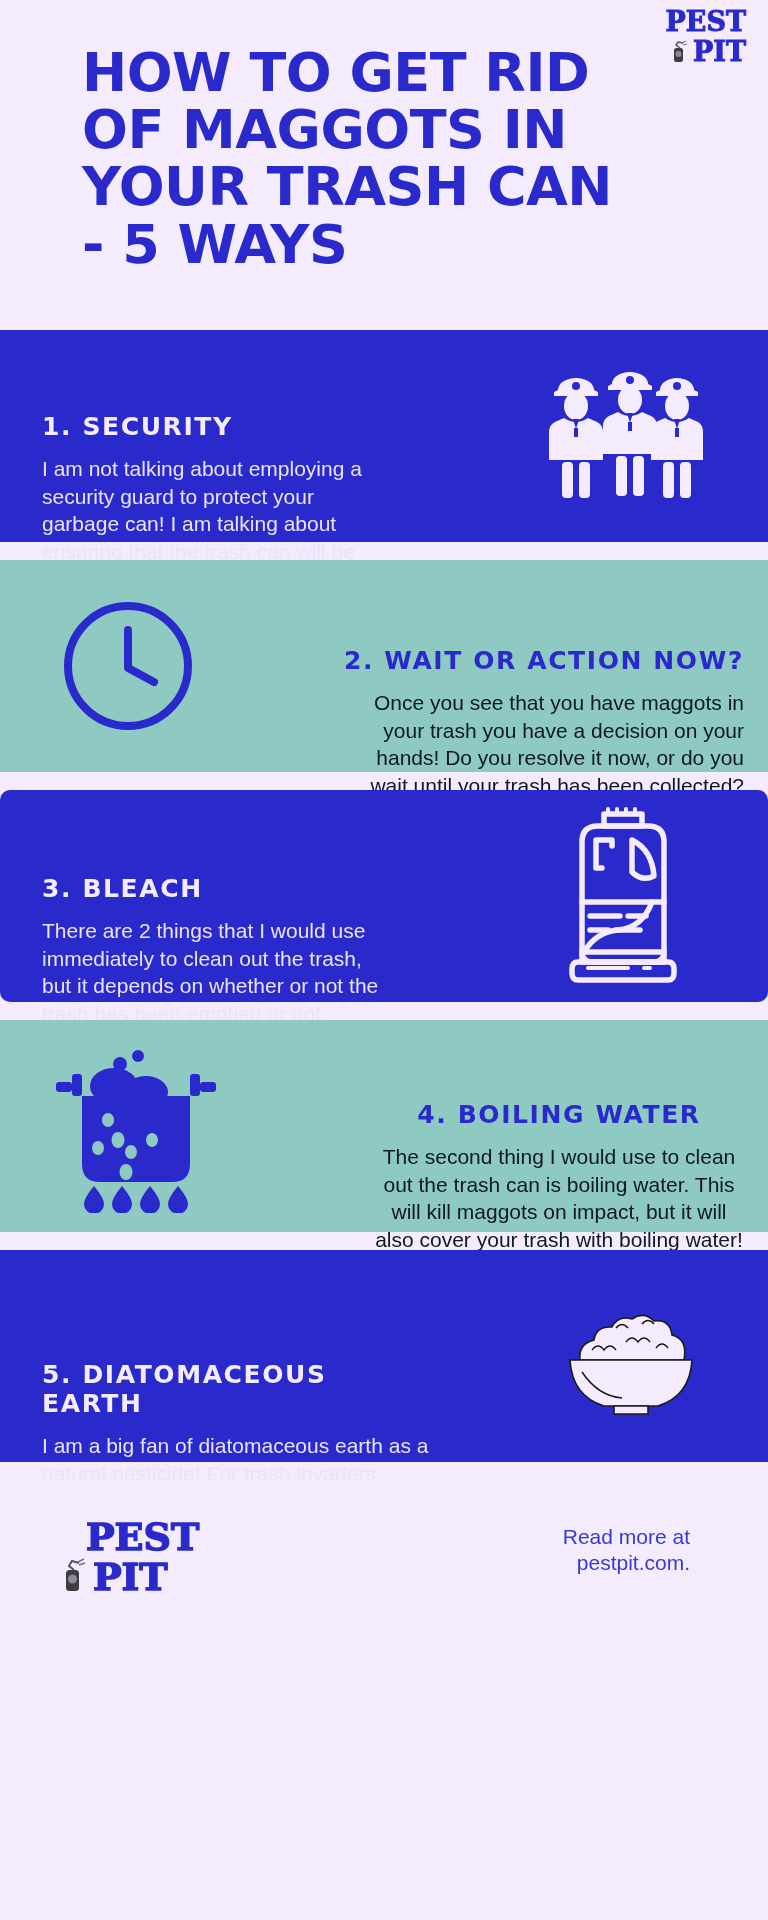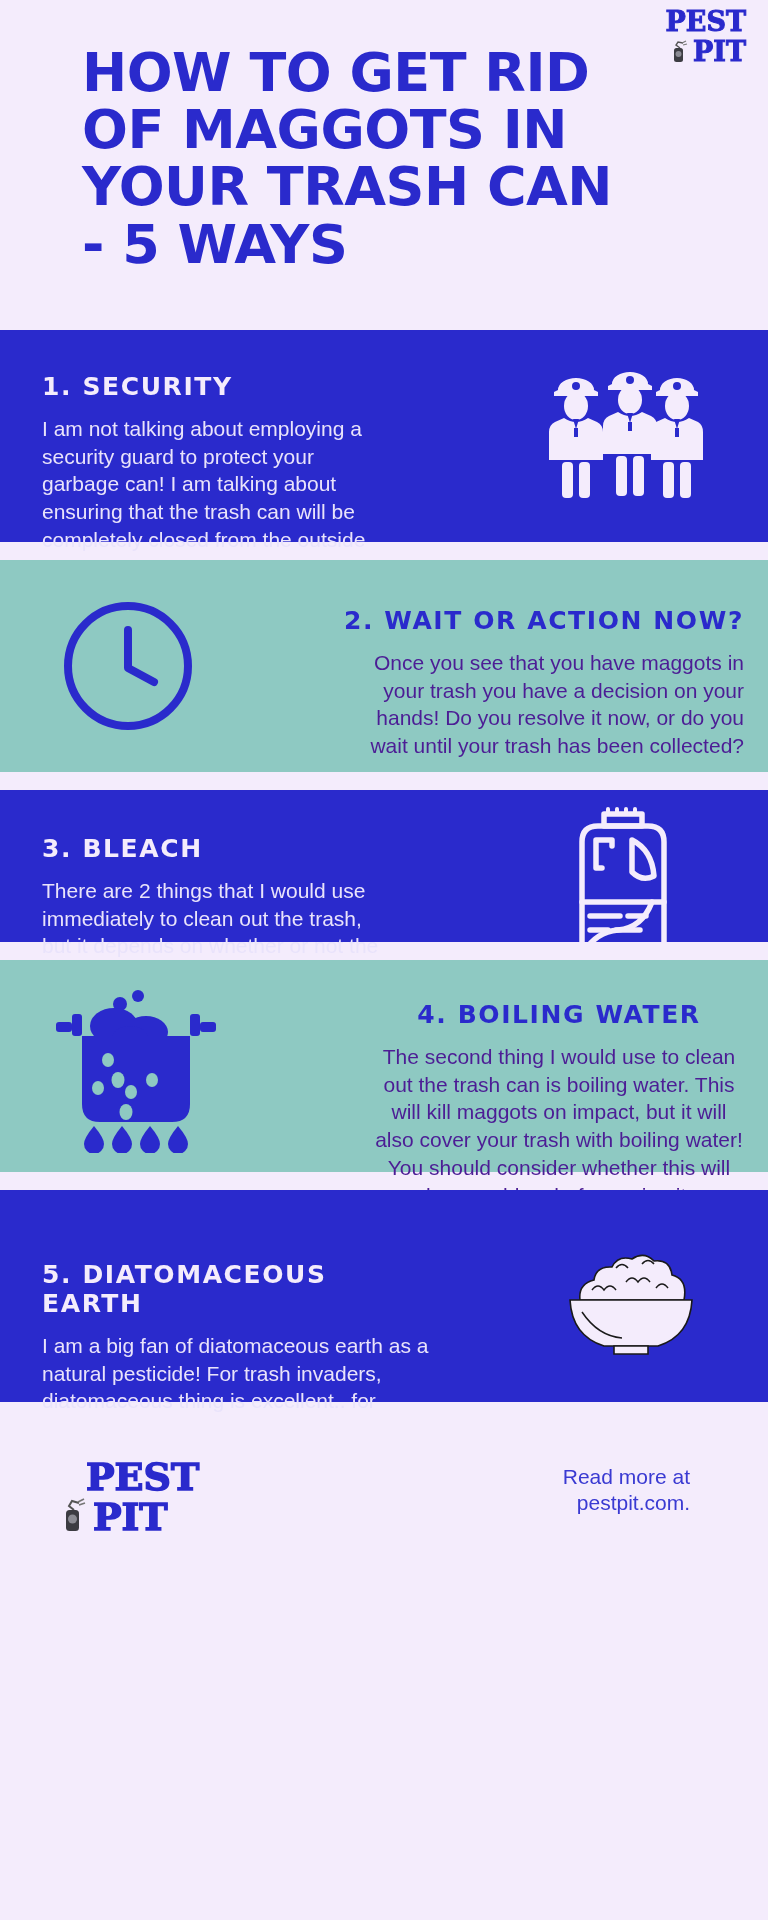--- a/index.html
+++ b/index.html
@@ -79,53 +79,54 @@
     display: flex;
     align-items: center;
   }
   .sec-blue { background: #2a2acc; }
   .sec-teal { background: #8ec9c2; }
 
   .gap { height: 18px; background: #f4ecfc; width: 768px; }
 
   .sec-body {
     padding: 0 0;
+    margin-top: 40px;
   }
 
   .sec-title {
     font-family: "DejaVu Sans", sans-serif;
     font-weight: bold;
     font-size: 25px;
     letter-spacing: 1.6px;
     text-transform: uppercase;
     margin-bottom: 14px;
   }
   .sec-text {
     font-family: "Liberation Sans", sans-serif;
     font-size: 21px;
     line-height: 1.32;
   }
 
   .on-blue .sec-title { color: #f4ecfc; }
   .on-blue .sec-text  { color: #e9e3fb; }
   .on-teal .sec-title { color: #2a2acc; }
-  .on-teal .sec-text  { color: #4c1d95; }
+  .on-teal .sec-text  { color: #0f172a; }
 
   
   #section-1 { height: 212px; }
   #section-1 .sec-body { position: absolute; left: 42px; top: 42px; width: 340px; }
   #section-1 .icon-wrap { position: absolute; right: 62px; top: 32px; }
 
   
   #section-2 { height: 212px; }
   #section-2 .sec-body { position: absolute; right: 24px; top: 46px; width: 410px; text-align: right; }
   #section-2 .icon-wrap { position: absolute; left: 58px; top: 36px; }
 
   
-  #section-3 { height: 152px; }
+  #section-3 { height: 212px; border-radius: 10px; }
   #section-3 .sec-body { position: absolute; left: 42px; top: 44px; width: 340px; }
   #section-3 .icon-wrap { position: absolute; right: 78px; top: 16px; }
 
   
   #section-4 { height: 212px; }
   #section-4 .sec-body { position: absolute; right: 24px; top: 40px; width: 370px; text-align: center; }
   #section-4 .icon-wrap { position: absolute; left: 46px; top: 28px; }
 
   
   #section-5 { height: 212px; }

